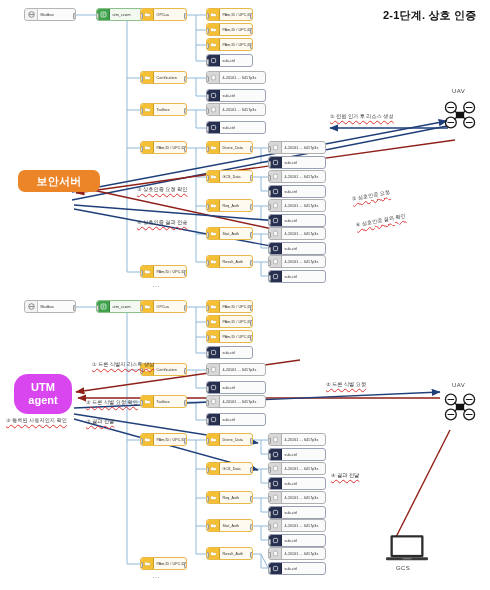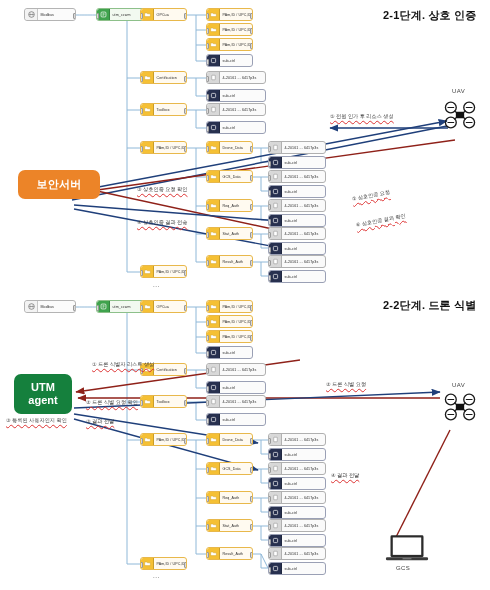--- a/index.html
+++ b/index.html
@@ -52,21 +52,21 @@
 
   .glyph{display:block;width:7px;height:7px;}
 
   
   .actor{
     position:absolute;display:flex;align-items:center;justify-content:center;
     text-align:center;border-radius:7px;color:#fff;font-weight:bold;
     line-height:1.15;
   }
   .actor.sec{background:#ec8428;font-size:11px;letter-spacing:.3px;}
-  .actor.utm{background:#15803d;font-size:11px;}
+  .actor.utm{background:#d946ef;font-size:11px;border-radius:14px;}
 
   
   .sect-title{
     position:absolute;font-size:11px;color:#111;font-weight:600;letter-spacing:.2px;
   }
   .cap{
     position:absolute;font-size:5.2px;color:#3a3a3a;white-space:nowrap;
   }
   .cap.wavy{
     text-decoration:underline;text-decoration-style:wavy;
@@ -512,42 +512,41 @@
   <div class="node n-navy" style="left:268px;top:270px;width:58px;">
     <span class="chip c-navy">
         <svg class="glyph" viewBox="0 0 10 10">
           <rect x="2" y="2" width="6" height="6" rx="1.4" fill="none" stroke="#fff" stroke-width="1"></rect>
         </svg>
       </span>
     <span class="nlabel">sub-ctrl</span>
     <span class="port in"></span>
   </div>
 
-  <div class="actor sec" style="left:18px;top:170px;width:82px;height:29px;">보안서버</div>
+  <div class="actor sec" style="left:18px;top:170px;width:82px;height:22px;">보안서버</div>
 
   <div class="cap wavy" style="left:137px;top:186px;">③ 상호인증 요청 확인</div>
   <div class="cap wavy" style="left:137px;top:219px;">④ 상호인증 결과 전송</div>
   <div class="cap wavy" style="left:330px;top:113px;">⑤ 전원 인가 후 리소스 생성</div>
   <div class="cap wavy rot-neg" style="left:352px;top:196px;transform:rotate(-11deg);">② 상호인증 요청</div>
   <div class="cap wavy rot-neg" style="left:356px;top:222px;transform:rotate(-11deg);">⑥ 상호인증 결과 확인</div>
 
   <div class="devlabel" style="left:452px;top:88px;">UAV</div>
   <svg class="uav" style="left:443px;top:100px;" viewBox="0 0 40 36">
     <g stroke="#1a1a1a" stroke-width="1.6" fill="none">
       <circle cx="9" cy="9" r="6.5"></circle>
         <circle cx="31" cy="9" r="6.5"></circle>
       <circle cx="9" cy="27" r="6.5"></circle>
         <circle cx="31" cy="27" r="6.5"></circle>
       <path d="M13,13 L17,16 M27,13 L23,16 M13,23 L17,20 M27,23 L23,20"></path>
       <path d="M5,9 h8 M27,9 h8 M5,27 h8 M27,27 h8" stroke-width="1.2"></path>
     </g>
     <rect x="15" y="14" width="10" height="8" rx="1.5" fill="#111"></rect>
   </svg>
 
-  <div class="sect-title" style="left:383px;top:298px;">2-2단계. 드론 식별</div>
 
   <div class="node n-gray" style="left:24px;top:300px;width:52px;">
     <span class="chip c-gray">
       <svg class="glyph" viewBox="0 0 10 10">
           <circle cx="5" cy="5" r="4" fill="none" stroke="#666" stroke-width="1"></circle>
           <path d="M2.5,5 h5 M3.5,3.8 L2.5,5 L3.5,6.2 M6.5,3.8 L7.5,5 L6.5,6.2" stroke="#444" stroke-width=".7" fill="none"></path>
         </svg>
     </span>
     <span class="nlabel">Modbus</span>
     <span class="port out"></span>

